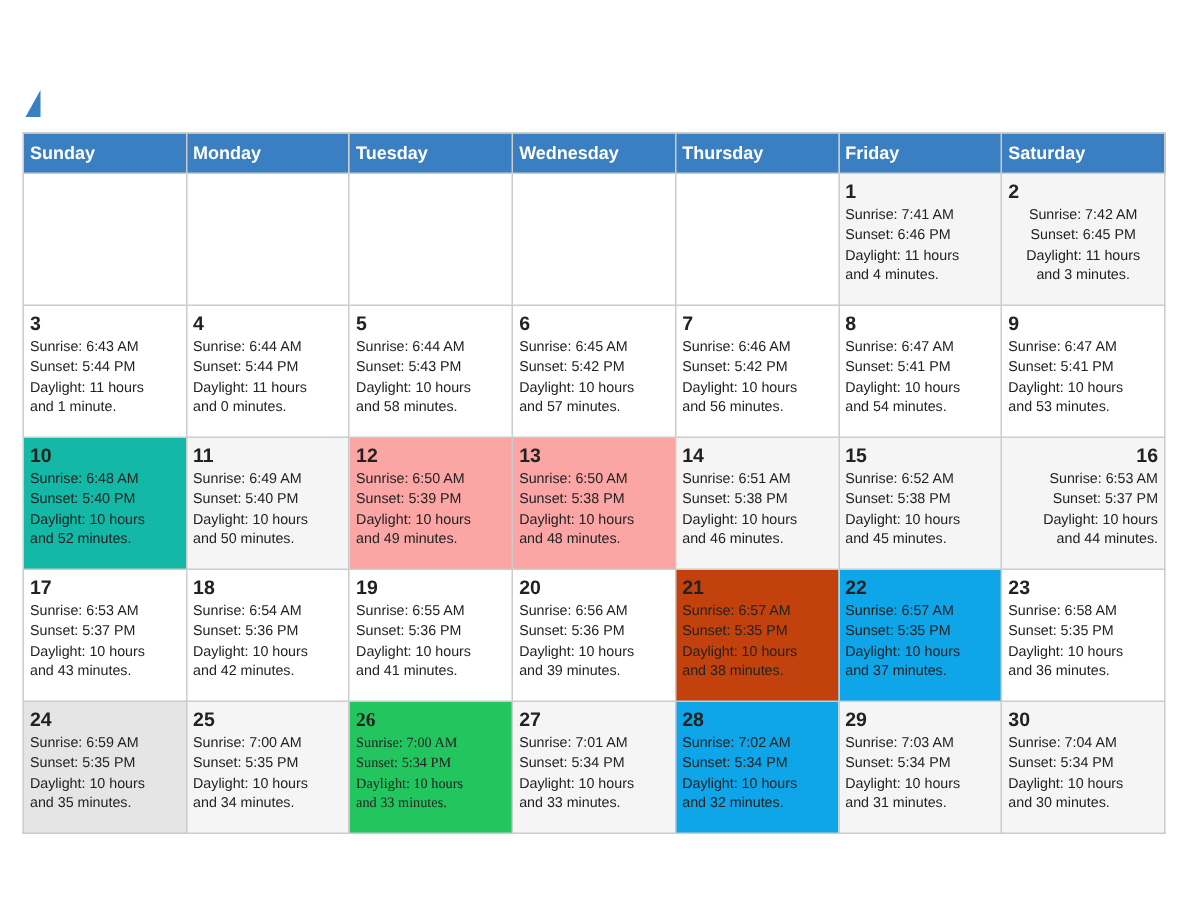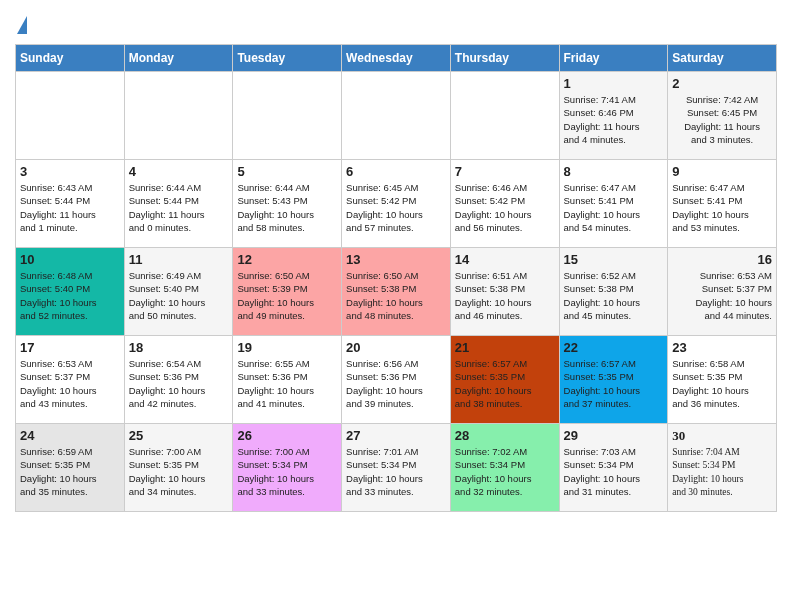--- a/index.html
+++ b/index.html
@@ -7,20 +7,21 @@
       font-family: Arial, sans-serif;
       background: #fff;
       width: 792px;
       min-height: 612px;
       padding: 0;
     }
     .page {
       width: 792px;
       background: #fff;
       padding: 10px 15px 15px 15px;
+      margin-top: 44px;
     }
     .header {
       display: flex;
       justify-content: space-between;
       align-items: flex-start;
       margin-bottom: 8px;
     }
     .logo {
       display: flex;
       flex-direction: column;
@@ -320,49 +321,49 @@
 Daylight: 10 hours
 and 35 minutes.</div>
           </td>
           <td style="background: rgb(245, 245, 245);">
             <span class="day-num">25</span>
             <div class="day-info" style="white-space: pre-line;">Sunrise: 7:00 AM
 Sunset: 5:35 PM
 Daylight: 10 hours
 and 34 minutes.</div>
           </td>
-          <td style="background: #f0abfc;">
+          <td style="background: #22c55e; font-family: Liberation Serif, serif;">
             <span class="day-num">26</span>
             <div class="day-info" style="white-space: pre-line;">Sunrise: 7:00 AM
 Sunset: 5:34 PM
 Daylight: 10 hours
 and 33 minutes.</div>
           </td>
           <td style="background: rgb(245, 245, 245);">
             <span class="day-num">27</span>
             <div class="day-info" style="white-space: pre-line;">Sunrise: 7:01 AM
 Sunset: 5:34 PM
 Daylight: 10 hours
 and 33 minutes.</div>
           </td>
-          <td style="background: #86efac;">
+          <td style="background: #0ea5e9;">
             <span class="day-num">28</span>
             <div class="day-info" style="white-space: pre-line;">Sunrise: 7:02 AM
 Sunset: 5:34 PM
 Daylight: 10 hours
 and 32 minutes.</div>
           </td>
           <td style="background: rgb(245, 245, 245);">
             <span class="day-num">29</span>
             <div class="day-info" style="white-space: pre-line;">Sunrise: 7:03 AM
 Sunset: 5:34 PM
 Daylight: 10 hours
 and 31 minutes.</div>
           </td>
-          <td style="background: rgb(245, 245, 245); font-family: Liberation Serif, serif;">
+          <td style="background: rgb(245, 245, 245);">
             <span class="day-num">30</span>
             <div class="day-info" style="white-space: pre-line;">Sunrise: 7:04 AM
 Sunset: 5:34 PM
 Daylight: 10 hours
 and 30 minutes.</div>
           </td>
         </tr>
       </tbody>
   </table>
 </div>

